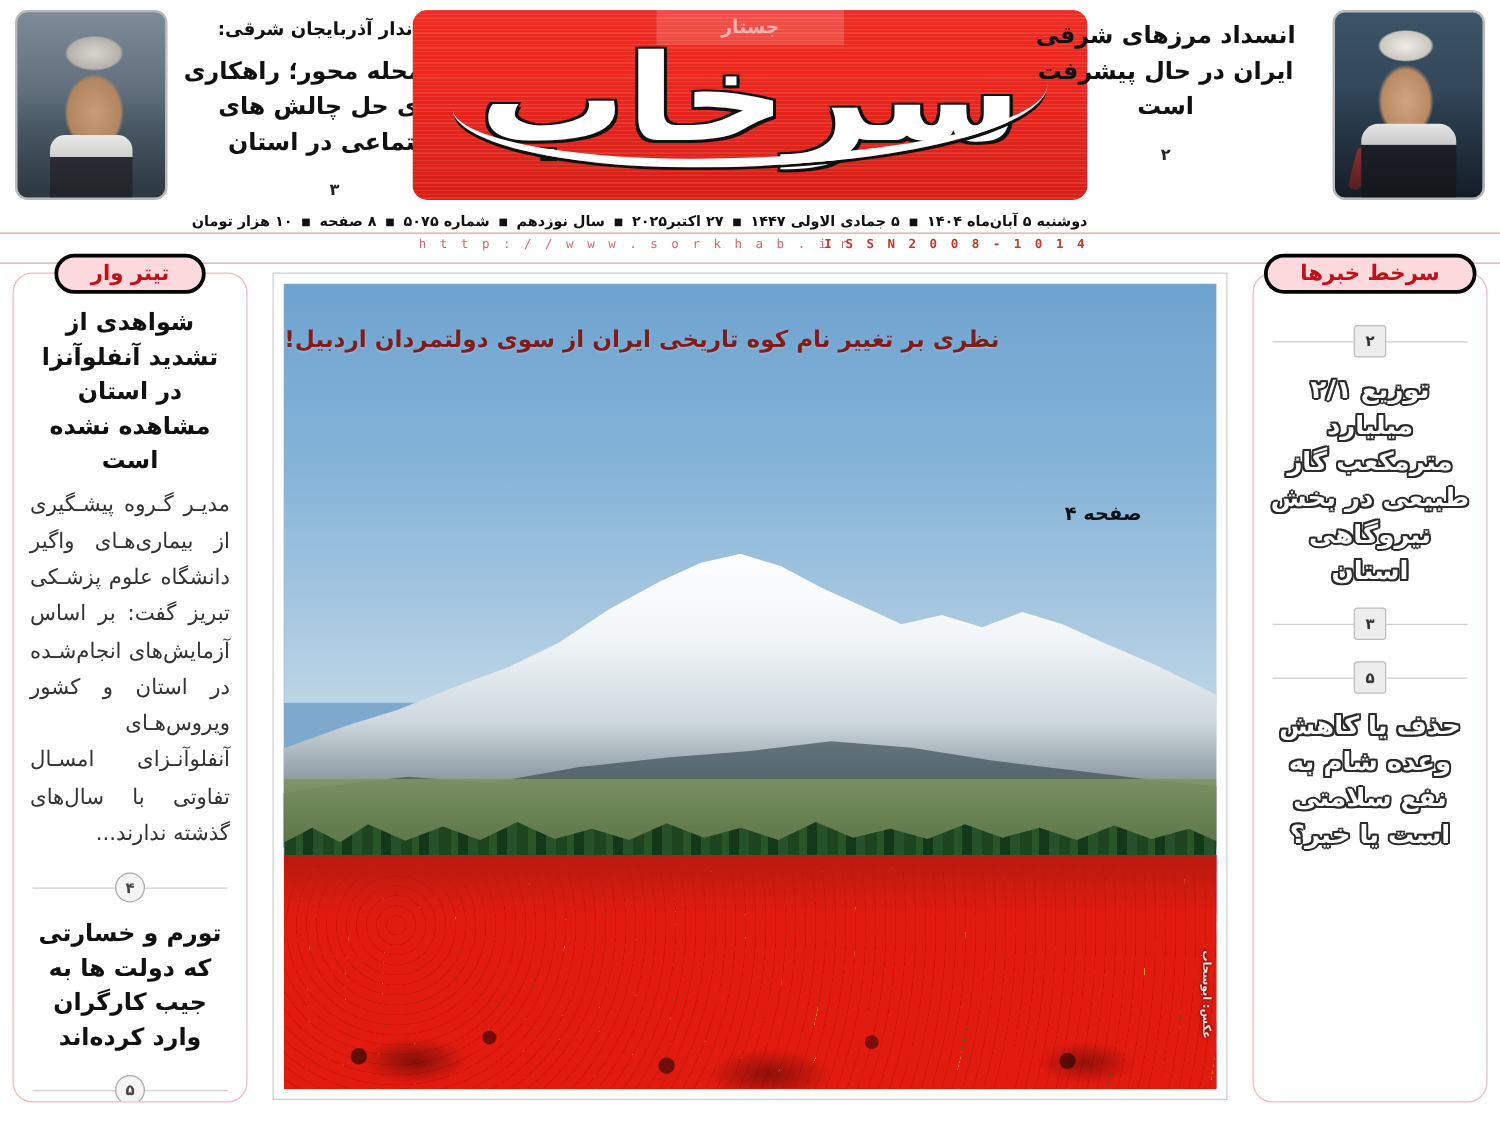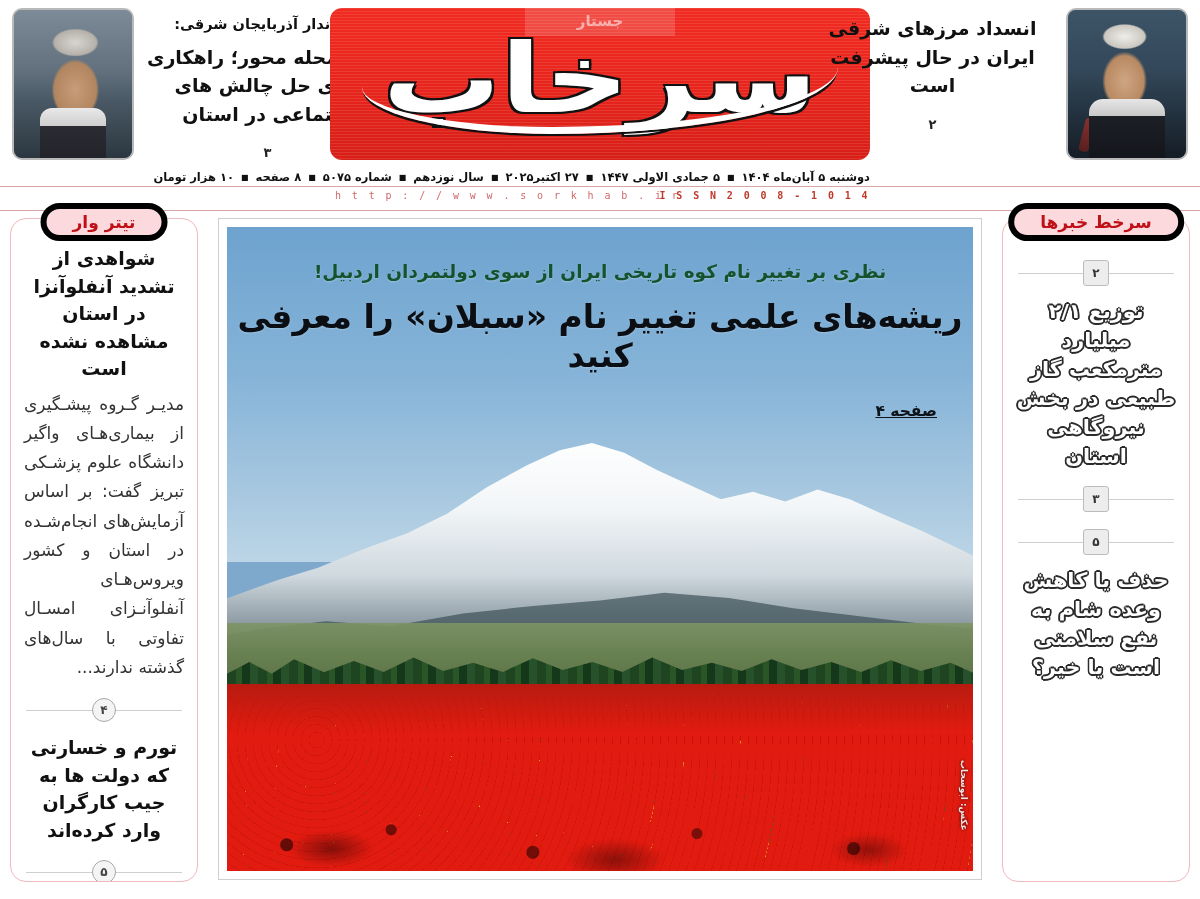--- a/index.html
+++ b/index.html
@@ -137,21 +137,21 @@
 
   
   .panel{
     position:absolute;top:218px;width:186px;height:662px;
     border:1.6px solid #f0b9bd;border-radius:16px;background:#fff;
   }
   .panel.left{left:10px;}
   .panel.right{right:10px;}
   .panel-badge{
     position:absolute;top:-16px;left:50%;transform:translateX(-50%);
-    background:#fbd9dc;border:6px solid #000000;border-radius:22px;
+    background:#fbd9dc;border:3px solid #000000;border-radius:22px;
     padding:3px 26px;font-size:17px;font-weight:bold;color:#c01018;
     white-space:nowrap;
   }
   .panel-inner{
     position:absolute;inset:0;padding:26px 13px 8px 13px;
     box-sizing:border-box;overflow:hidden;
   }
 
   .item-title{
     font-size:19px;font-weight:bold;color:#111;
@@ -267,33 +267,33 @@
   .field::after{
     content:"";position:absolute;left:0;bottom:0;width:100%;height:40%;
     background:
       radial-gradient(ellipse 60px 26px at 14% 70%, rgba(0,0,0,.42) 0%, rgba(0,0,0,0) 70%),
       radial-gradient(ellipse 70px 30px at 52% 85%, rgba(0,0,0,.38) 0%, rgba(0,0,0,0) 70%),
       radial-gradient(ellipse 55px 24px at 86% 72%, rgba(0,0,0,.35) 0%, rgba(0,0,0,0) 70%);
     filter:blur(1px);
   }
 
   .ph-kicker{
-    position:absolute;top:34px;left:0;width:100%;text-align:center;
-    font-size:18.5px;font-weight:bold;color:#14532d;
+    position:absolute;top:34px;left:0;width:100%;text-align:left;
+    font-size:18.5px;font-weight:bold;color:#7f1d1d;
     text-shadow:0 1px 2px rgba(255,255,255,.28);
   }
   .ph-head{
     position:absolute;top:70px;left:0;width:100%;text-align:center;
     font-size:33px;font-weight:bold;color:#0b0f14;
     letter-spacing:-.3px;
     text-shadow:0 1px 2px rgba(255,255,255,.22);
   }
   .ph-pagelink{
-    position:absolute;top:175px;right:36px;
-    font-size:15.5px;font-weight:bold;color:#0d1319;text-decoration:underline;
+    position:absolute;top:175px;right:60px;
+    font-size:15.5px;font-weight:bold;color:#0d1319;
   }
   .ph-credit{
     position:absolute;right:4px;bottom:40px;
     font-size:9px;color:#f2e2e2;font-weight:bold;
     writing-mode:vertical-rl;text-orientation:mixed;
     text-shadow:0 0 3px rgba(0,0,0,.85);
     letter-spacing:1px;
   }
 </style>
 </head>
@@ -382,21 +382,20 @@
   <div class="main">
     <div class="photo">
       <div class="sky"></div>
       <div class="mountain"></div>
       <div class="ridge"></div>
       <div class="hills"></div>
       <div class="trees"></div>
       <div class="field"></div>
 
       <div class="ph-kicker">نظری بر تغییر نام کوه تاریخی ایران از سوی دولتمردان اردبیل!</div>
-      <div class="ph-head">ریشه‌های علمی تغییر نام «سبلان» را معرفی کنید</div>
       <div class="ph-pagelink">صفحه ۴</div>
       <div class="ph-credit">عکس: ابوسحاب</div>
     </div>
   </div>
 
   <div class="panel right">
     <div class="panel-badge">سرخط خبرها</div>
     <div class="panel-inner">
 
       <div class="sep-row">

